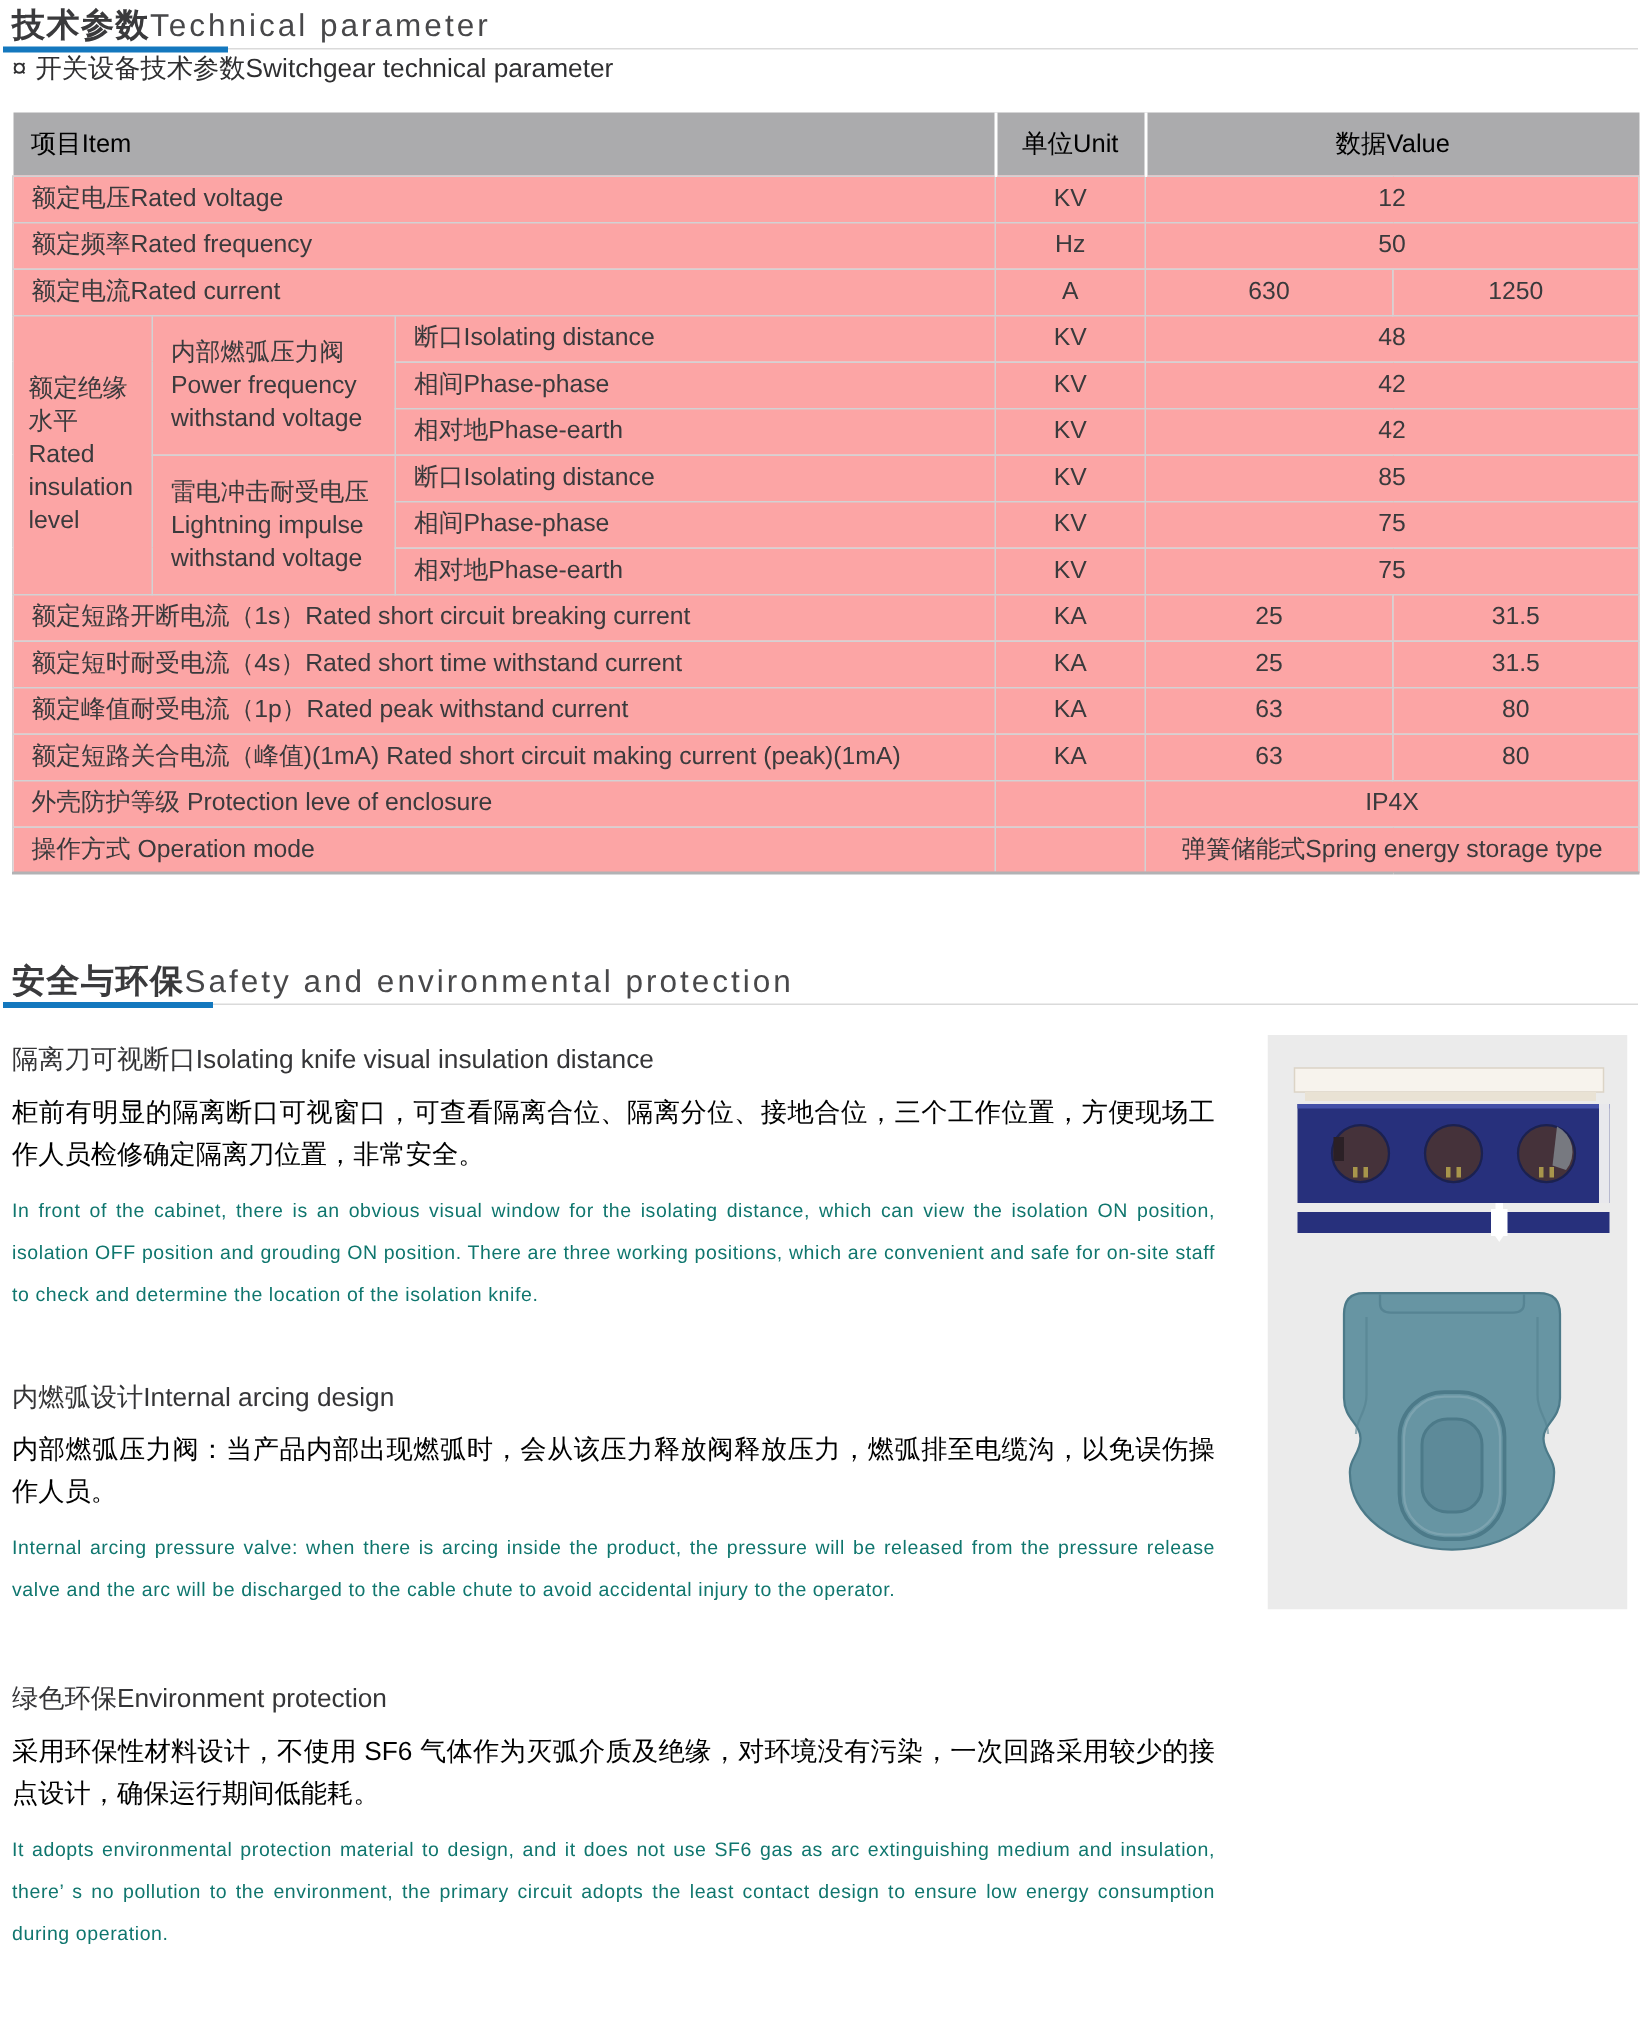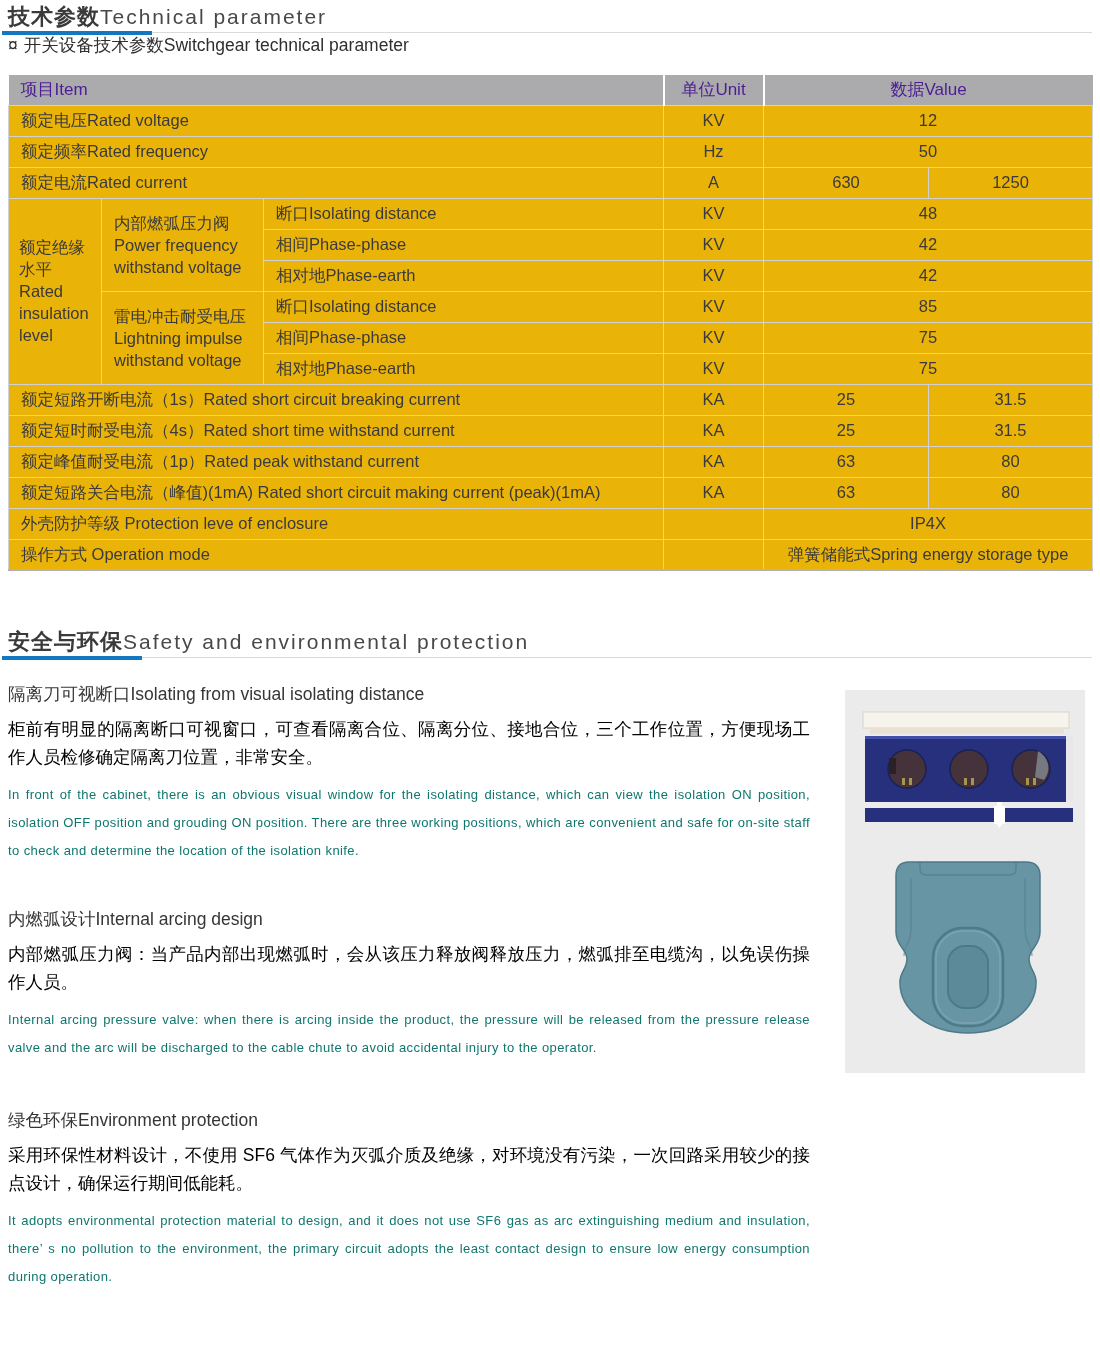--- a/index.html
+++ b/index.html
@@ -19,28 +19,28 @@
   .bar-1 { width:150px; }
   .bar-2 { width:140px; }
 
   .subtitle { font-size:17.5px; color:#2f2f31; }
   .subtitle .bullet { margin-right:6px; color:#2f2f31; }
 
   
   table.param { margin-top:18px; width:1084px; border-collapse:collapse; table-layout:fixed;
     font-size:16.5px; color:#3a3a3c; }
   table.param th {
-    background:#ababad; color:#4c1d95; font-weight:400; font-size:17px;
-    height:30px; border-right:2px solid #ffffff;
+    background:#ababad; color:#000000; font-weight:400; font-size:17px;
+    height:42px; border-right:2px solid #ffffff;
   }
   table.param th:last-child { border-right:none; }
   table.param th.th-item { text-align:left; padding-left:12px; }
   table.param td {
     border:1px solid #d2d2d4; height:31px; text-align:center;
-    background:#eab308; line-height:21px; padding:2px 4px;
+    background:#fca5a5; line-height:21px; padding:2px 4px;
   }
   table.param tbody tr:last-child td { border-bottom:2px solid #b2b2b4; }
   table.param td.cl { text-align:left; padding:2px 8px 2px 12px; }
   table.param td.grp { padding:2px 4px 2px 10px; line-height:22px; }
   table.param td.sub { padding:2px 6px 2px 12px; line-height:22px; }
   .zh-block { display:block; }
 
   
   .content-col { width:802px; }
   h3.block-head { font-size:17.5px; font-weight:400; color:#353537; margin-top:24px; }
@@ -180,21 +180,21 @@
       </tr>
     </tbody>
   </table>
 
   <div class="sec-head" style="margin-top:56px;">
     <span class="zh">安全与环保</span><span class="en">Safety and environmental protection</span>
     <span class="bar bar-2"></span>
   </div>
 
   <div class="content-col">
-    <h3 class="block-head">隔离刀可视断口Isolating from visual isolating distance</h3>
+    <h3 class="block-head">隔离刀可视断口Isolating knife visual insulation distance</h3>
     <p class="zh-para">柜前有明显的隔离断口可视窗口，可查看隔离合位、隔离分位、接地合位，三个工作位置，方便现场工作人员检修确定隔离刀位置，非常安全。</p>
     <p class="en-para">In front of the cabinet, there is an obvious visual window for the isolating distance, which can view the isolation ON position, isolation OFF position and grouding ON position. There are three working positions, which are convenient and safe for on-site staff to check and determine the location of the isolation knife.</p>
 
     <h3 class="block-head gap-lg">内燃弧设计Internal arcing design</h3>
     <p class="zh-para">内部燃弧压力阀：当产品内部出现燃弧时，会从该压力释放阀释放压力，燃弧排至电缆沟，以免误伤操作人员。</p>
     <p class="en-para">Internal arcing pressure valve: when there is arcing inside the product, the pressure will be released from the pressure release valve and the arc will be discharged to the cable chute to avoid accidental injury to the operator.</p>
 
     <h3 class="block-head gap-xl">绿色环保Environment protection</h3>
     <p class="zh-para">采用环保性材料设计，不使用 SF6 气体作为灭弧介质及绝缘，对环境没有污染，一次回路采用较少的接点设计，确保运行期间低能耗。</p>
     <p class="en-para">It adopts environmental protection material to design, and it does not use SF6 gas as arc extinguishing medium and insulation, there’ s no pollution to the environment, the primary circuit adopts the least contact design to ensure low energy consumption during operation.</p>

